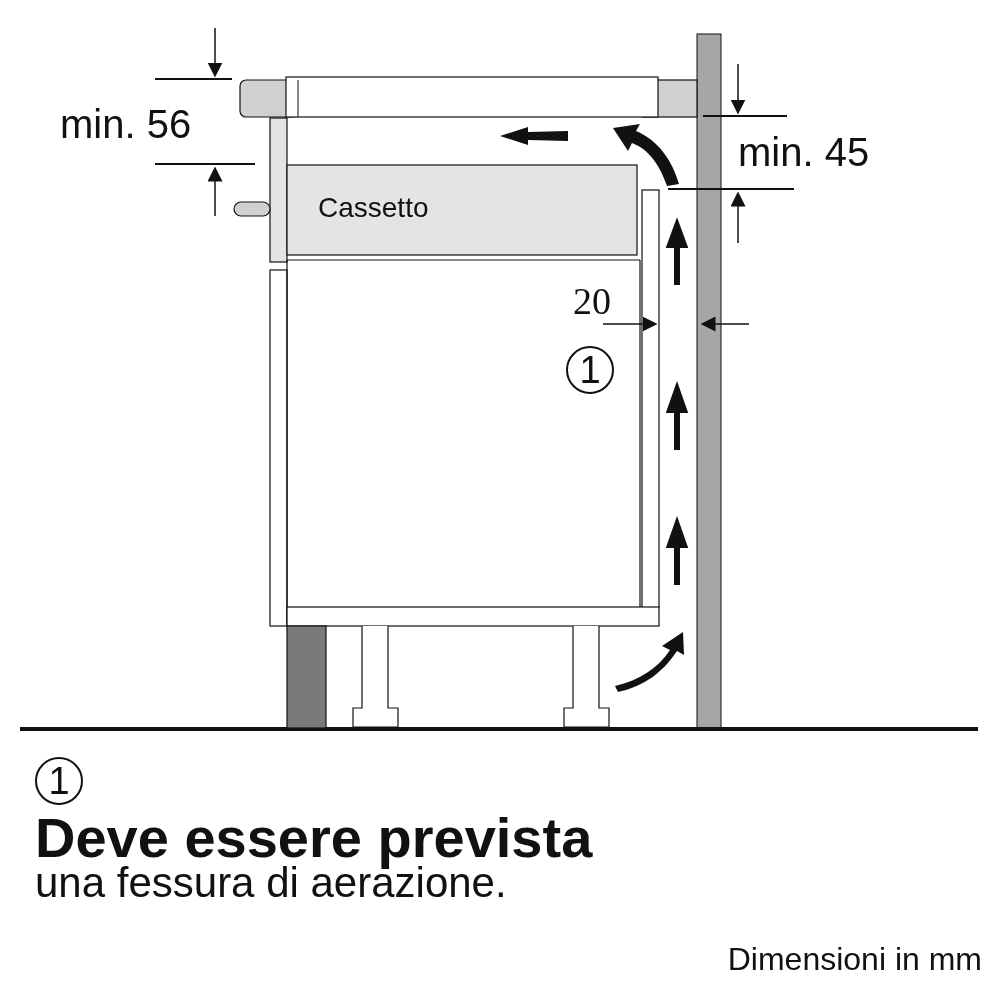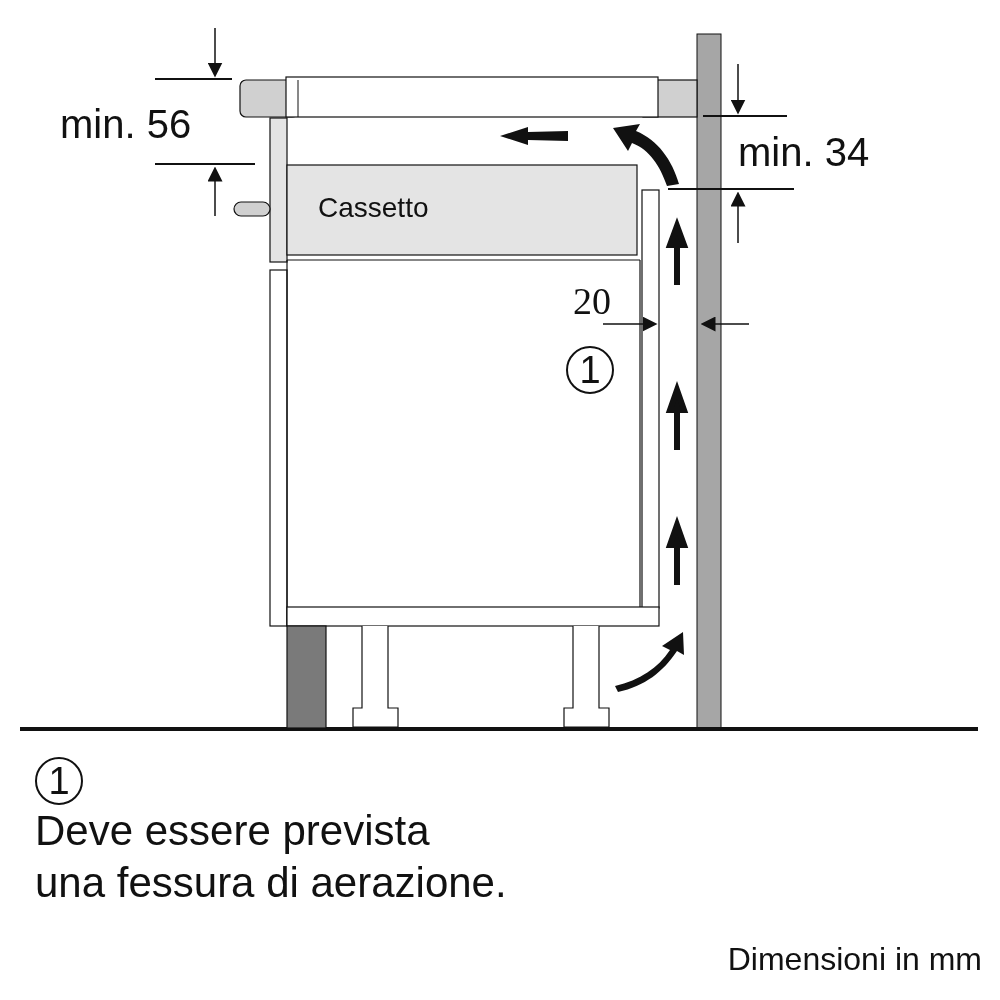--- a/index.html
+++ b/index.html
@@ -61,23 +61,23 @@
     <path d="M568,131 L528,132 L528,127 L500,136 L528,145 L528,140 L568,141 z"></path>
     <path d="M679,184 C672,160 658,140 636,131 L640,124 L613,128 L628,151 L632,143 C650,150 660,166 667,186 z"></path>
     <path d="M677,285 V245 H684 L677,226 L670,245 H677" stroke="#111" stroke-width="6"></path>
     <path d="M677,450 V410 H684 L677,390 L670,410 H677" stroke="#111" stroke-width="6"></path>
     <path d="M677,585 V545 H684 L677,525 L670,545 H677" stroke="#111" stroke-width="6"></path>
     <path d="M615,686 C640,680 658,668 670,650 L662,646 L683,632 L684,655 L677,651 C663,672 645,686 618,692 z"></path>
   </g>
 </svg>
 
 <div class="lbl" style="left:60px; top:104px; font-size:40px;">min. 56</div>
-<div class="lbl" style="left:738px; top:132px; font-size:40px;">min. 34</div>
+<div class="lbl" style="left:738px; top:132px; font-size:40px;">min. 45</div>
 <div class="lbl" style="left:573px; top:282px; font-size:38px;font-family:Liberation Serif, serif;">20</div>
 <div class="lbl" style="left:318px; top:194px; font-size:28px;">Cassetto</div>
 
 <div class="lbl circ" style="left:566px; top:346px; width:48px; height:48px; font-size:38px; line-height:44px;">1</div>
 
 <div class="lbl circ" style="left:35px; top:757px; width:48px; height:48px; font-size:38px; line-height:44px;">1</div>
-<div class="lbl" style="left:35px; top:810px; font-size:42px;">Deve essere prevista</div>
+<div class="lbl" style="left:35px; top:810px; font-size:56px;font-weight:bold;">Deve essere prevista</div>
 <div class="lbl" style="left:35px; top:862px; font-size:42px;text-align:right;">una fessura di aerazione.</div>
 
 <div class="lbl" style="right:18px; top:943px; font-size:32px;">Dimensioni in mm</div>
 
 </body></html>

